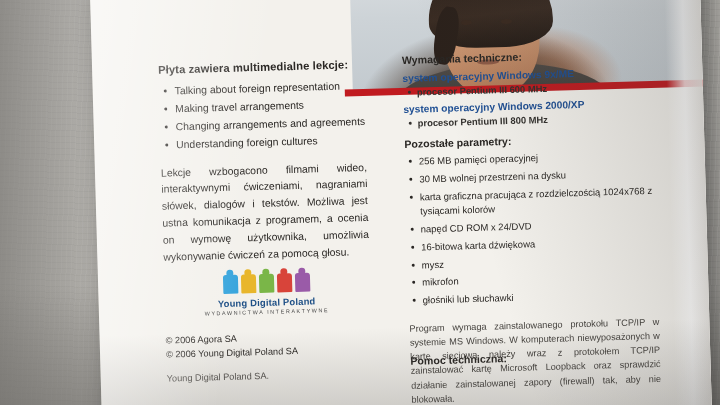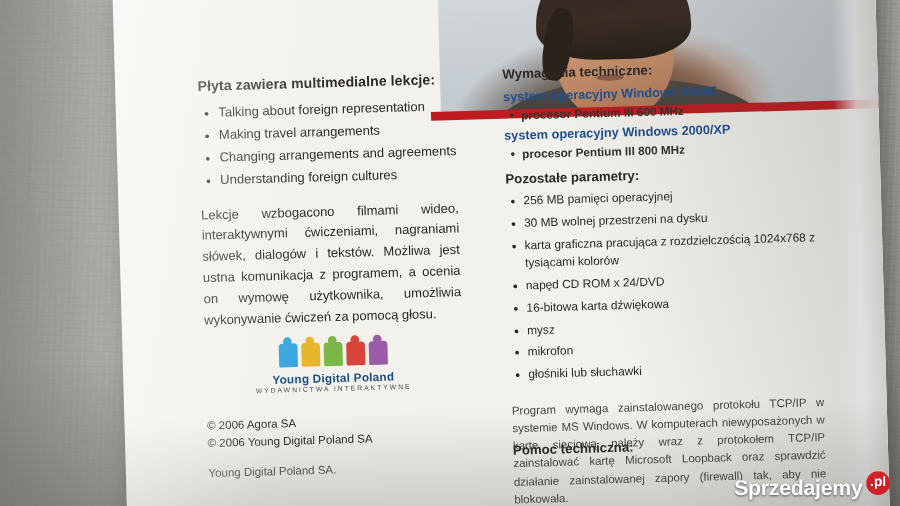--- a/index.html
+++ b/index.html
@@ -442,18 +442,14 @@
 
       <p class="note">Program wymaga zainstalowanego protokołu TCP/IP w systemie MS Windows. W komputerach niewyposażonych w kartę sieciową należy wraz z protokołem TCP/IP zainstalować kartę Microsoft Loopback oraz sprawdzić działanie zainstalowanej zapory (firewall) tak, aby nie blokowała.</p>
     </div>
 
     <div class="support">Pomoc techniczna:</div>
 
     <div class="page-edge"></div>
     <div class="sheet-shade"></div>
   </div>
 
-  <div class="watermark">
-    <span class="wm-text">Sprzedajemy</span>
-    <span class="wm-pl">.pl</span>
-  </div>
 
 </div>
 
 </body></html>

